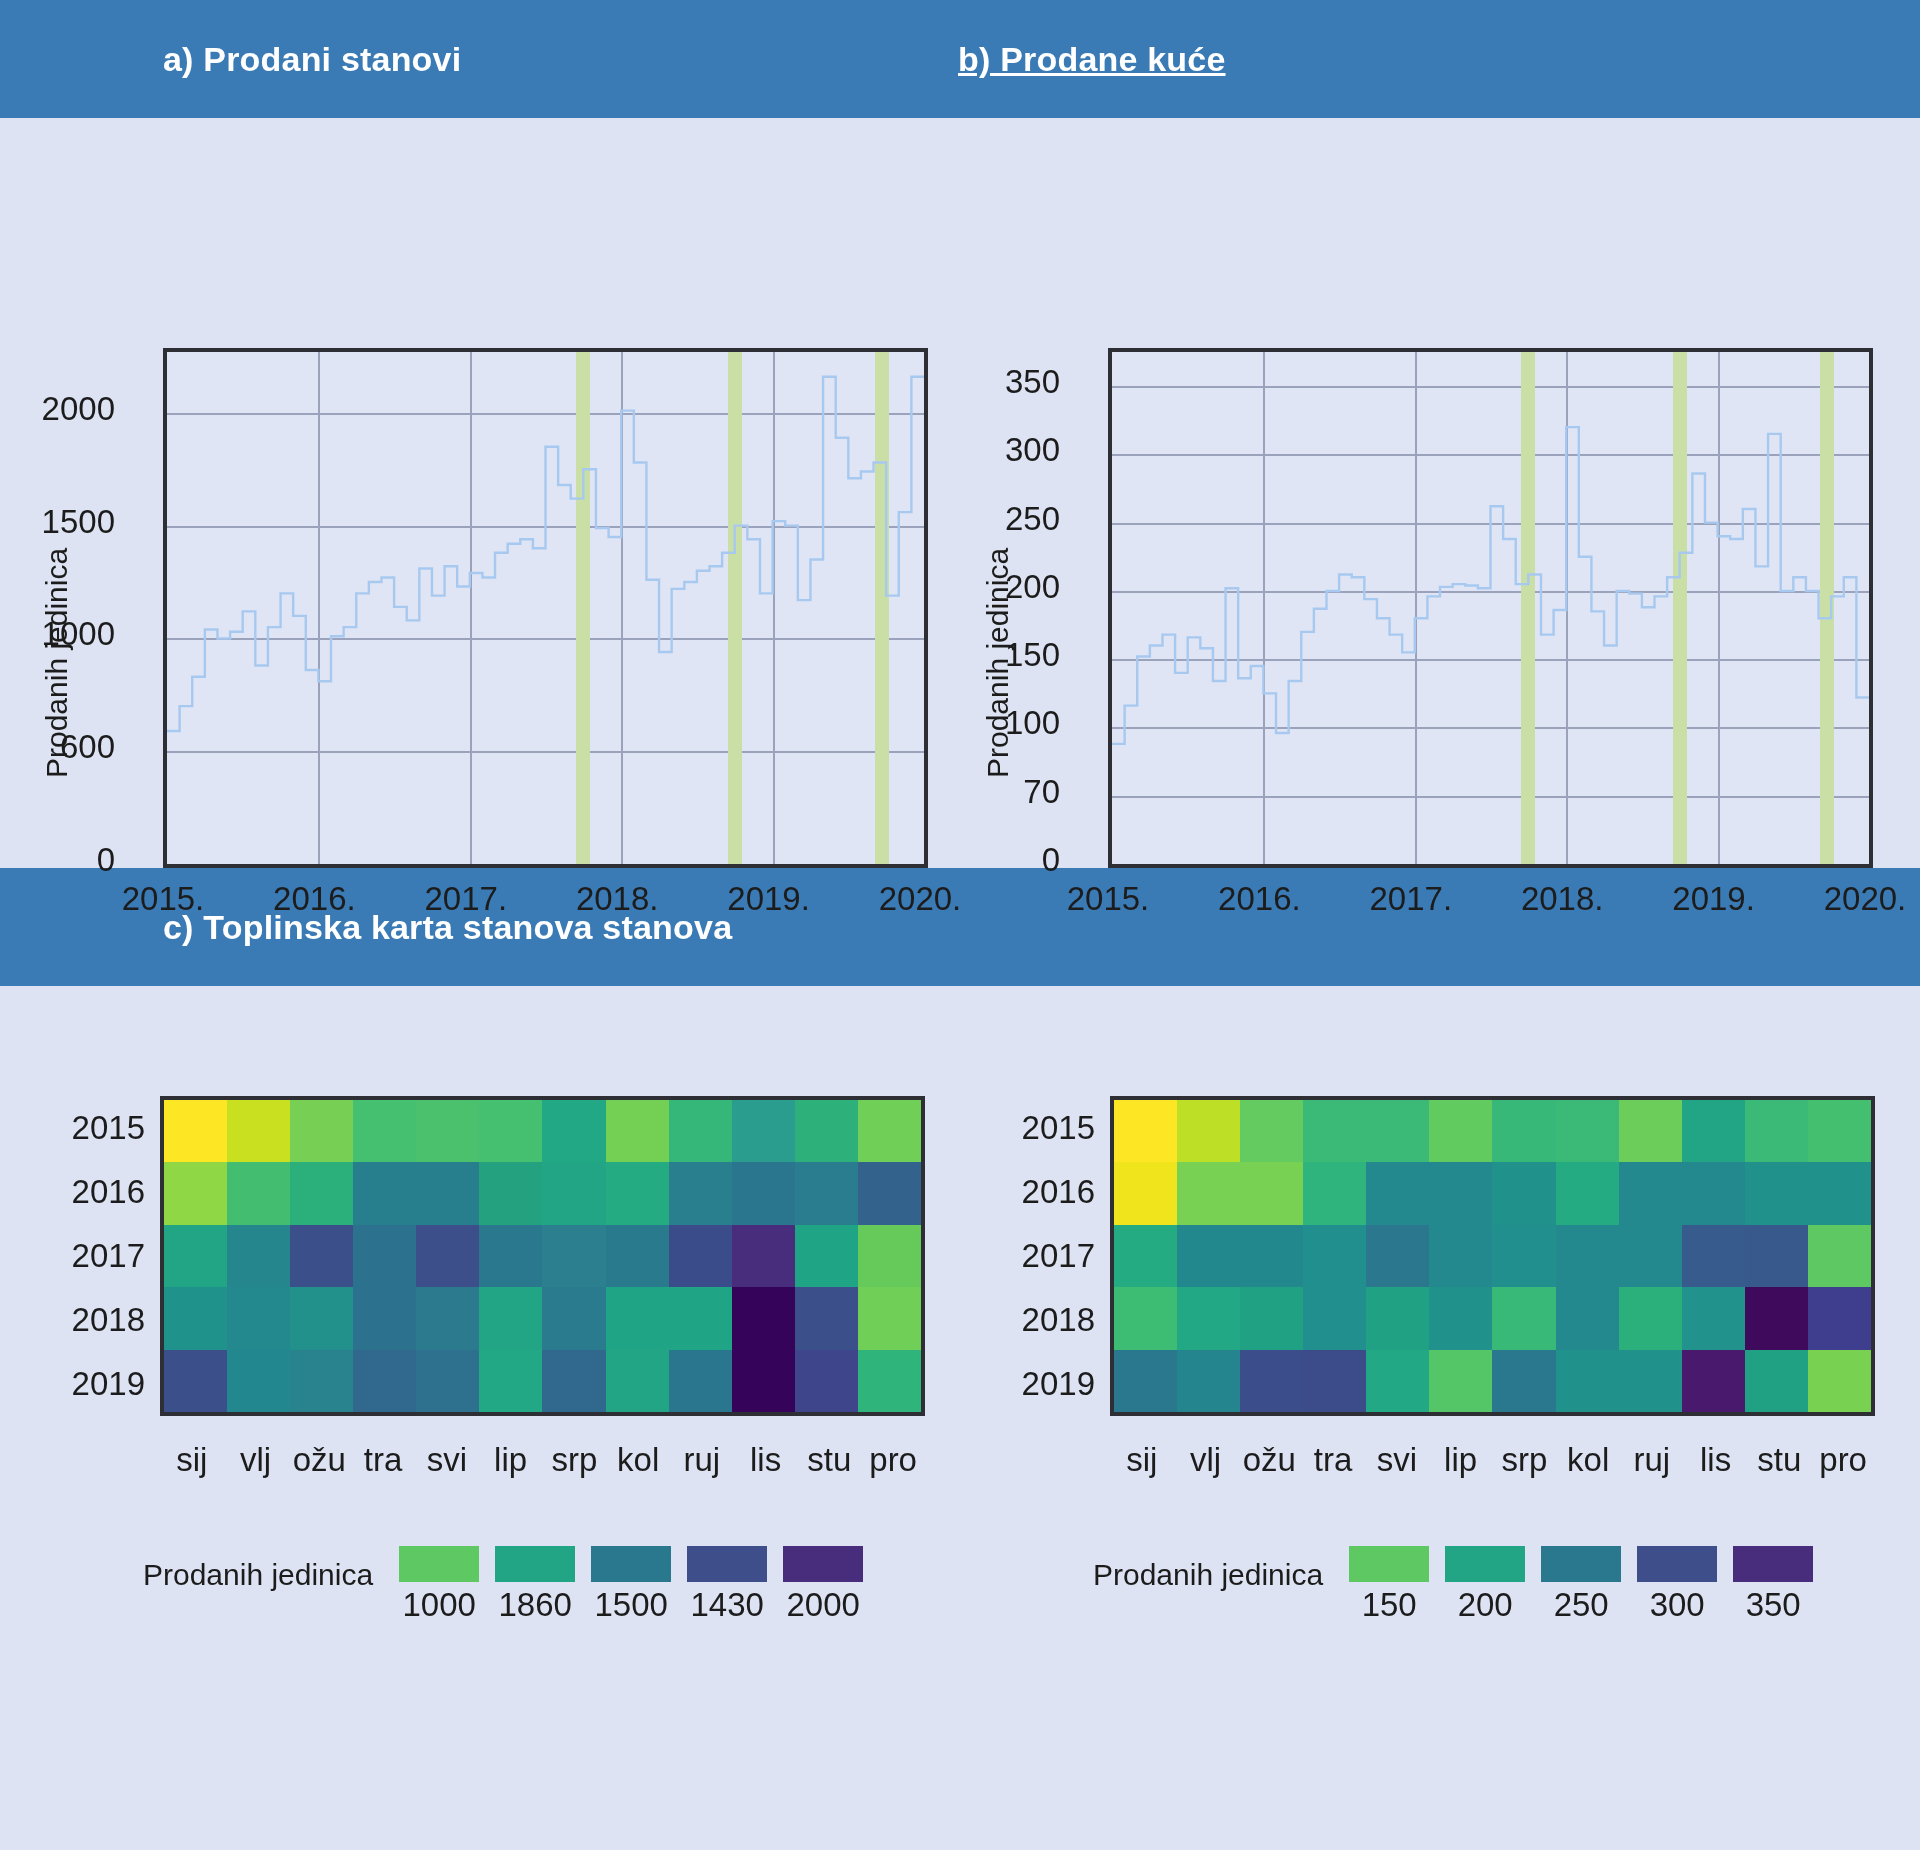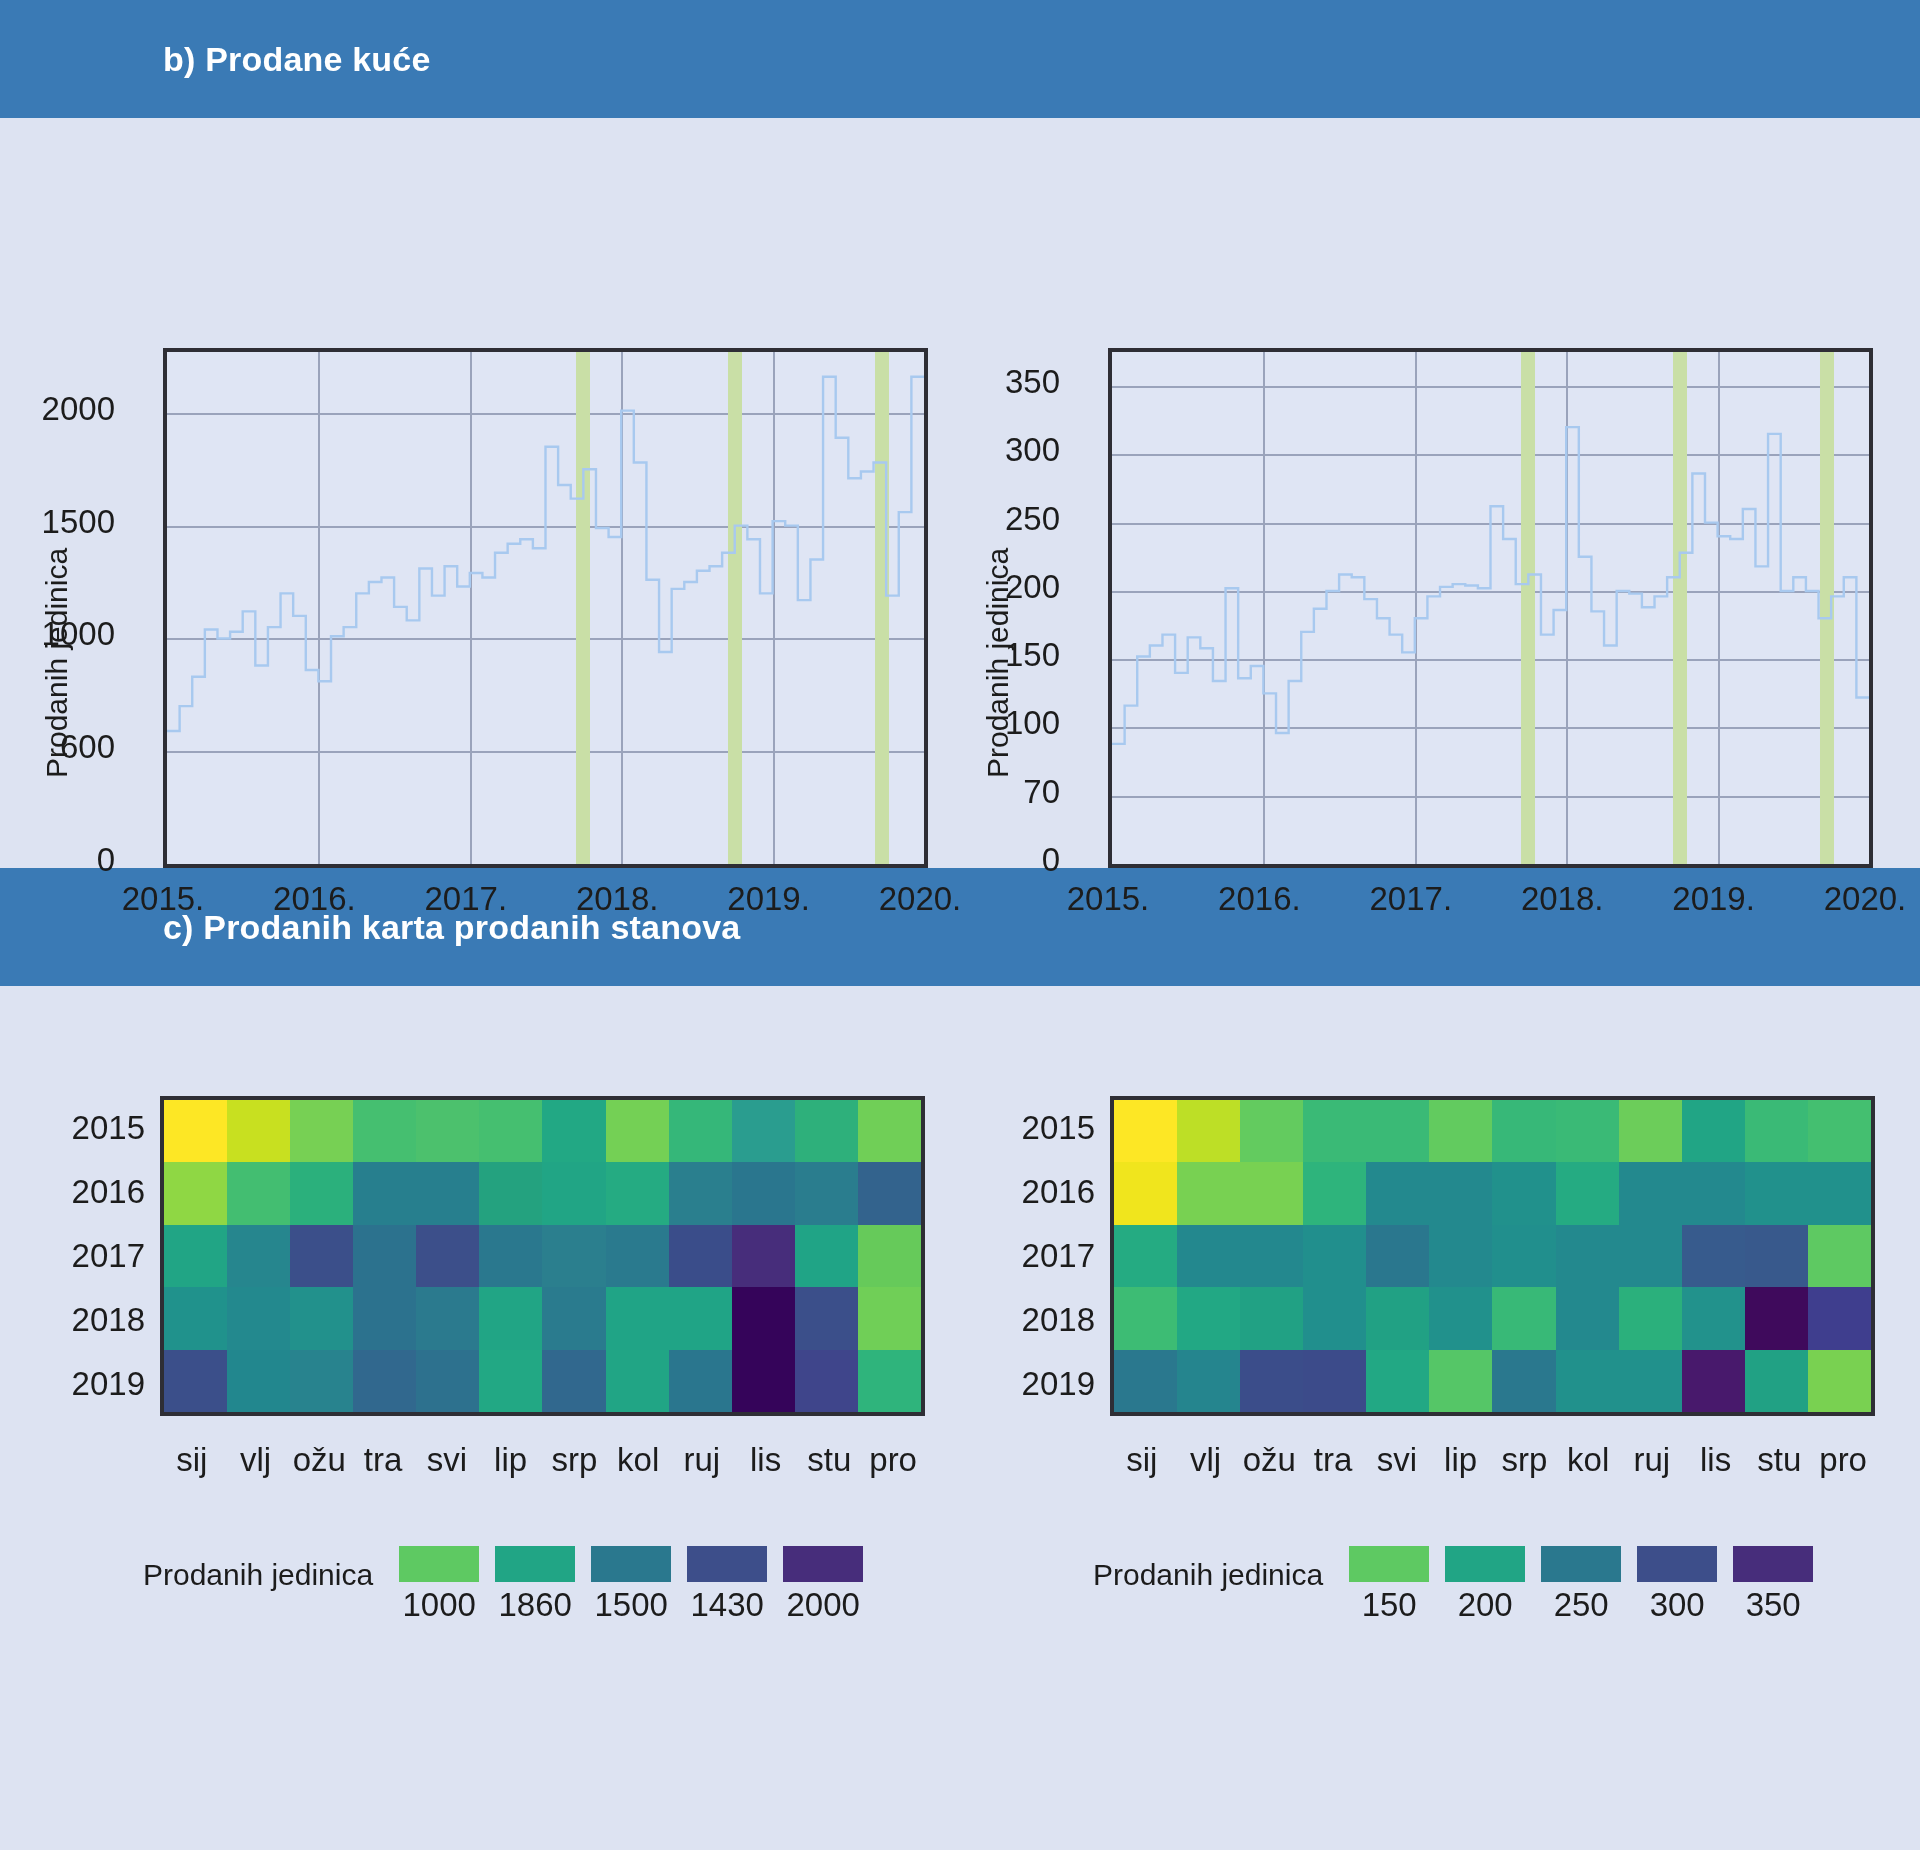--- a/index.html
+++ b/index.html
@@ -77,20 +77,21 @@
   .legend .ltitle { font-size:30px; color:#1c1c1c; margin-right:26px; margin-top:12px; white-space:nowrap;}
   .swatches { display:flex; }
   .sw { margin-right:16px; text-align:center; }
   .sw .box { width:80px; height:36px; }
   .sw .val { font-size:33px; color:#1c1c1c; margin-top:4px; }
 </style>
 </head>
 <body>
 
 <div class="band">
+  <div class="t">a) Prodani stanovi</div>
   <div class="t">b) Prodane kuće</div>
 </div>
 
 <div class="row2">
 
   <div class="halfpanel lc">
     <div class="ylab" style="left:40px; top:660px;">Prodanih jedinica</div>
     <div class="yticks" style="left:10px; width:105px; top:0;" id="ytA">
         <div style="top: 742px;">0</div>
         <div style="top: 629.225px;">600</div>
@@ -163,21 +164,21 @@
         <div style="left: 302.8px;">2017.</div>
         <div style="left: 454.2px;">2018.</div>
         <div style="left: 605.6px;">2019.</div>
         <div style="left: 757px;">2020.</div>
       </div>
   </div>
 
 </div>
 
 <div class="band" style="margin-top:50px;">
-  <div class="t">c) Prodanih karta prodanih stanova</div>
+  <div class="t">c) Toplinska karta stanova stanova</div>
 </div>
 
 <div class="row2">
 
   <div class="halfpanel hm">
     <div class="rowlabels" style="left:0; width:145px; top:0;" id="rlL">
         <div style="top: 142px;">2015</div>
         <div style="top: 206px;">2016</div>
         <div style="top: 270px;">2017</div>
         <div style="top: 334px;">2018</div>

